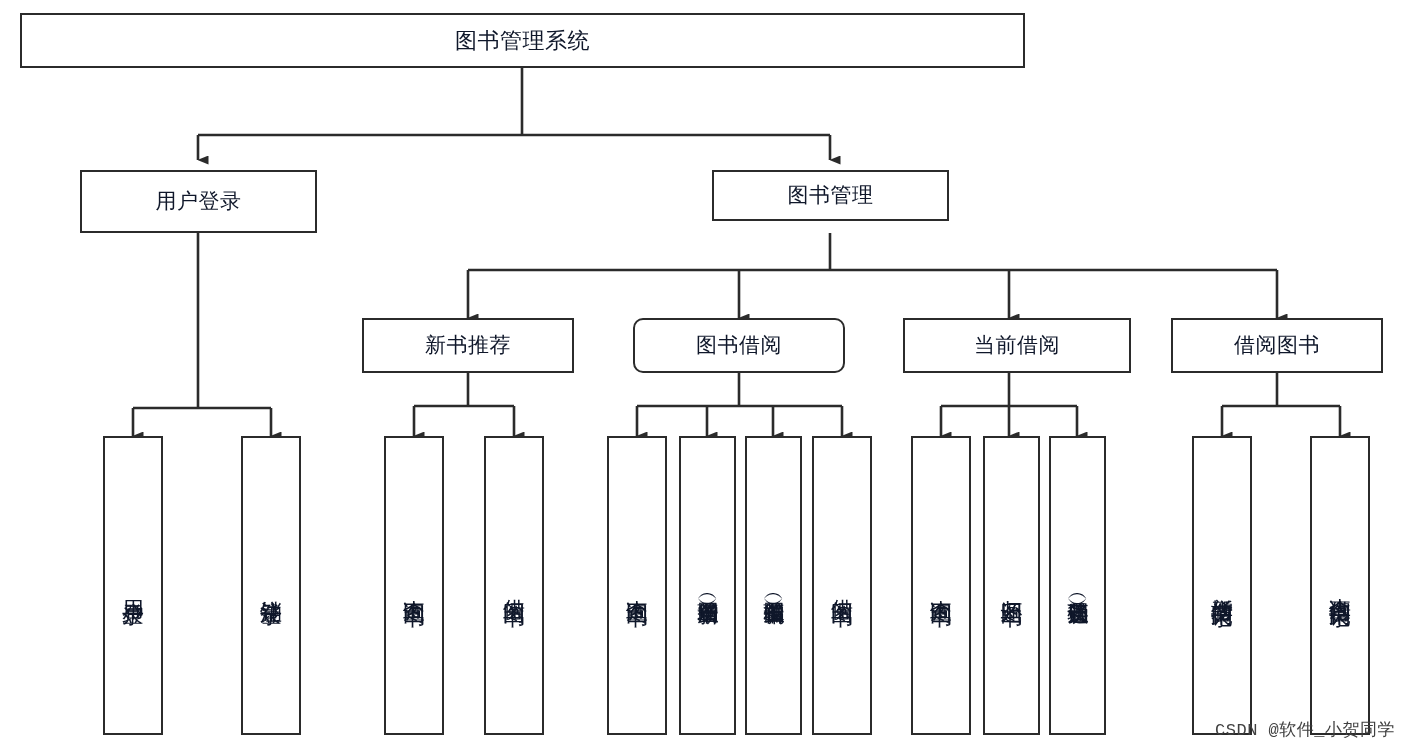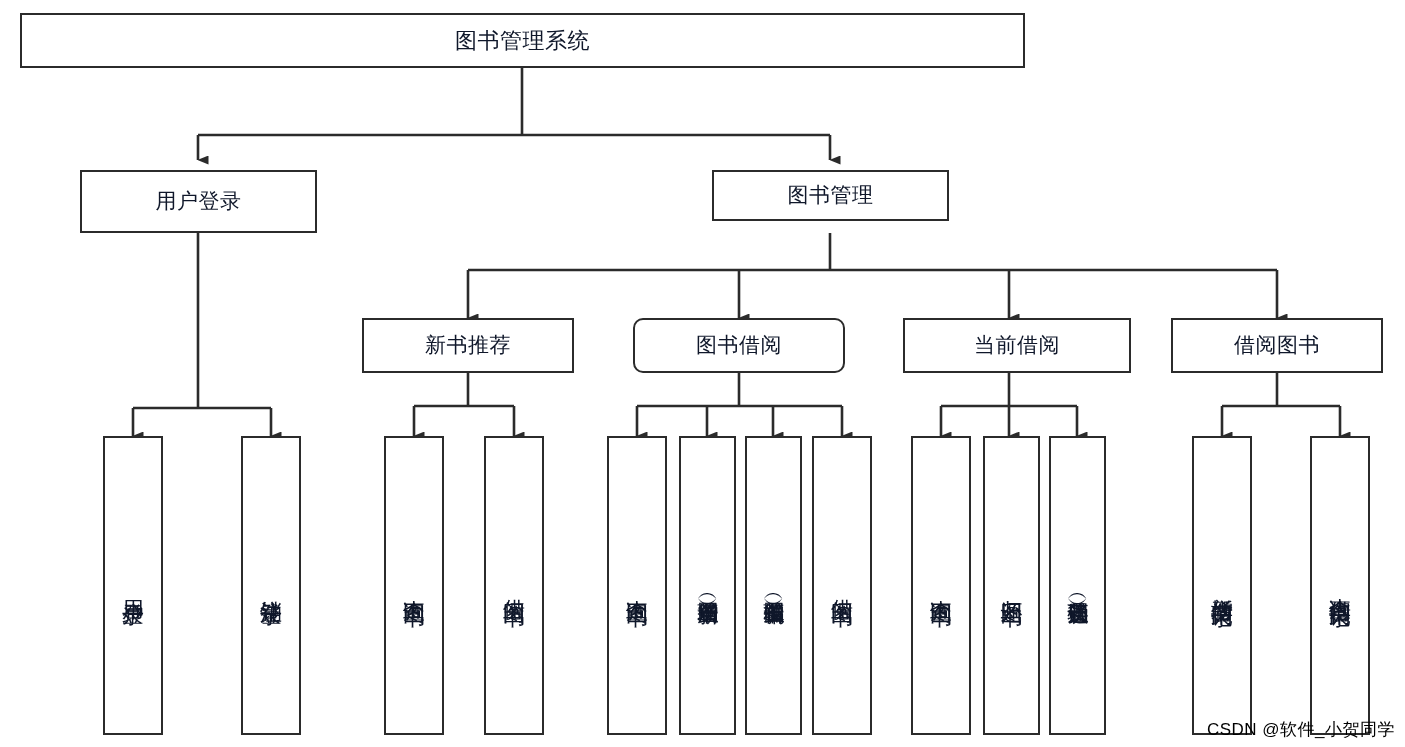--- a/index.html
+++ b/index.html
@@ -62,24 +62,24 @@
     top: 0;
     width: 1405px;
     height: 747px;
     pointer-events: none;
   }
   .watermark {
     position: absolute;
     right: 10px;
     bottom: 6px;
     font-size: 17px;
-    color: #000000;
+    color: #404040;
     letter-spacing: 0.5px;
     white-space: nowrap;
-    font-family: Liberation Sans, sans-serif;
+    font-family: Liberation Mono, monospace;
   }
 </style>
 </head>
 <body>
 
 <div id="canvas">
 
   <svg class="links" viewBox="0 0 1405 747" xmlns="http://www.w3.org/2000/svg">
     <defs>
       <marker id="arrow" markerWidth="9" markerHeight="11" refX="4.5" refY="10.5" orient="auto" markerUnits="userSpaceOnUse">

